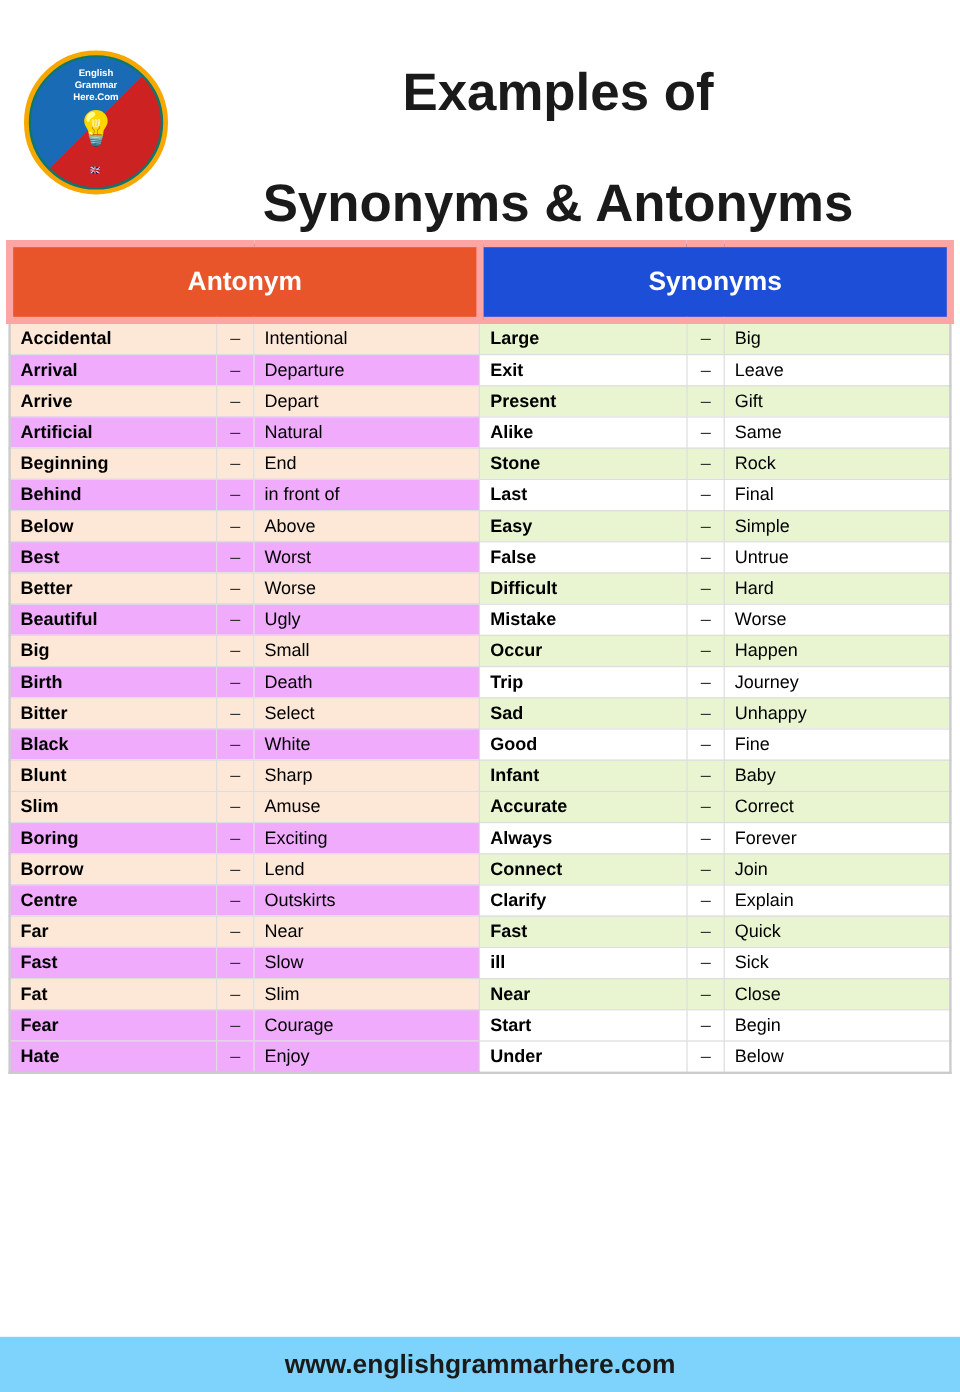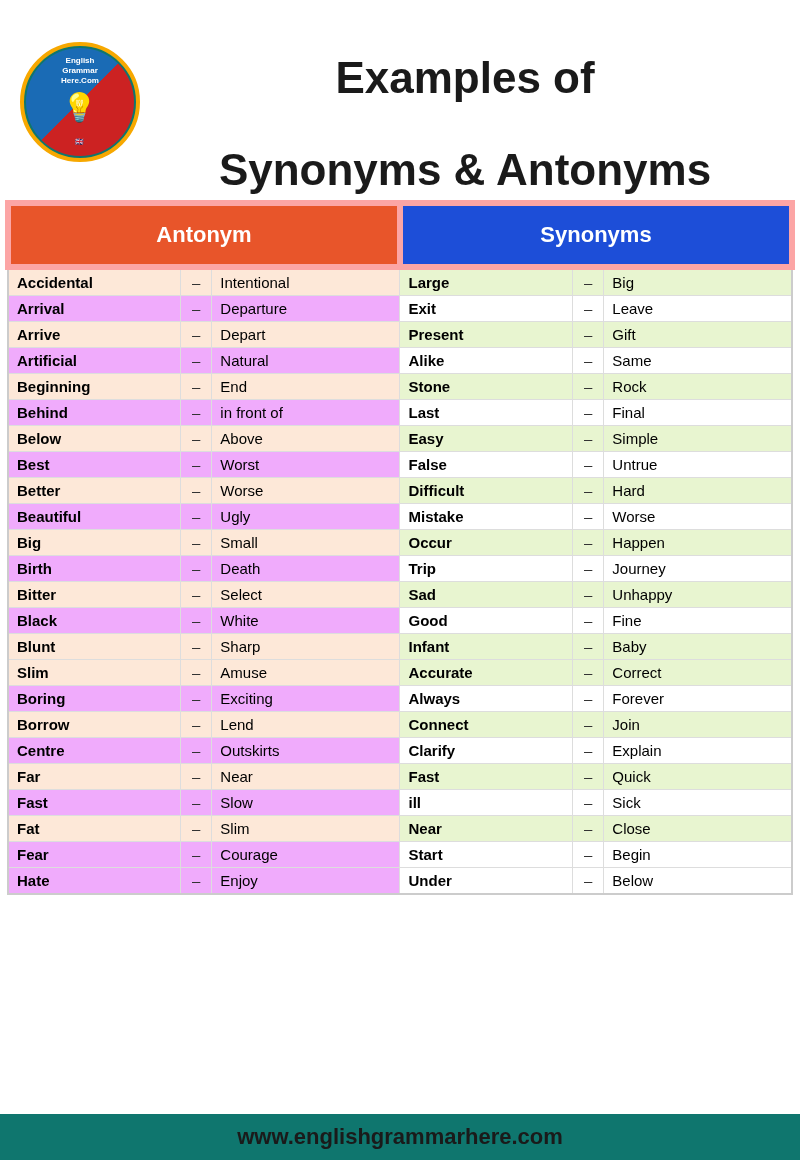--- a/index.html
+++ b/index.html
@@ -171,21 +171,21 @@
       color: #333;
     }
     .syn-pair {
       width: 24%;
       border-left: none;
     }
 
     
     .footer {
       width: 100%;
-      background: #0f766e;
+      background: #7dd3fc;
       padding: 10px 0;
       text-align: center;
     }
     .footer a {
       font-size: 22px;
       font-weight: bold;
       color: #1a1a1a;
       text-decoration: none;
     }
   </style>

